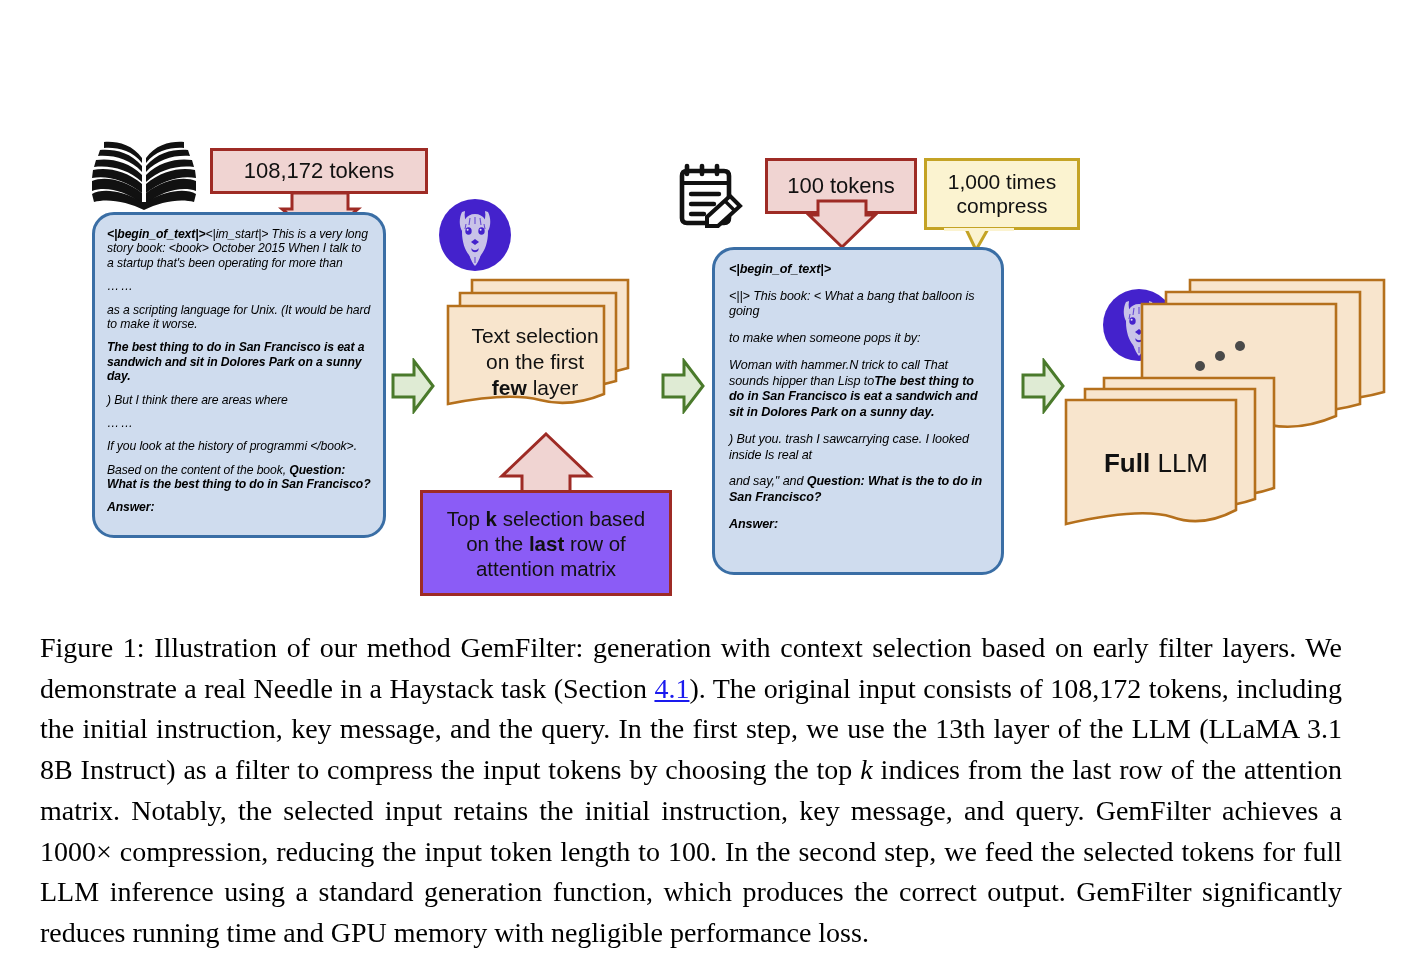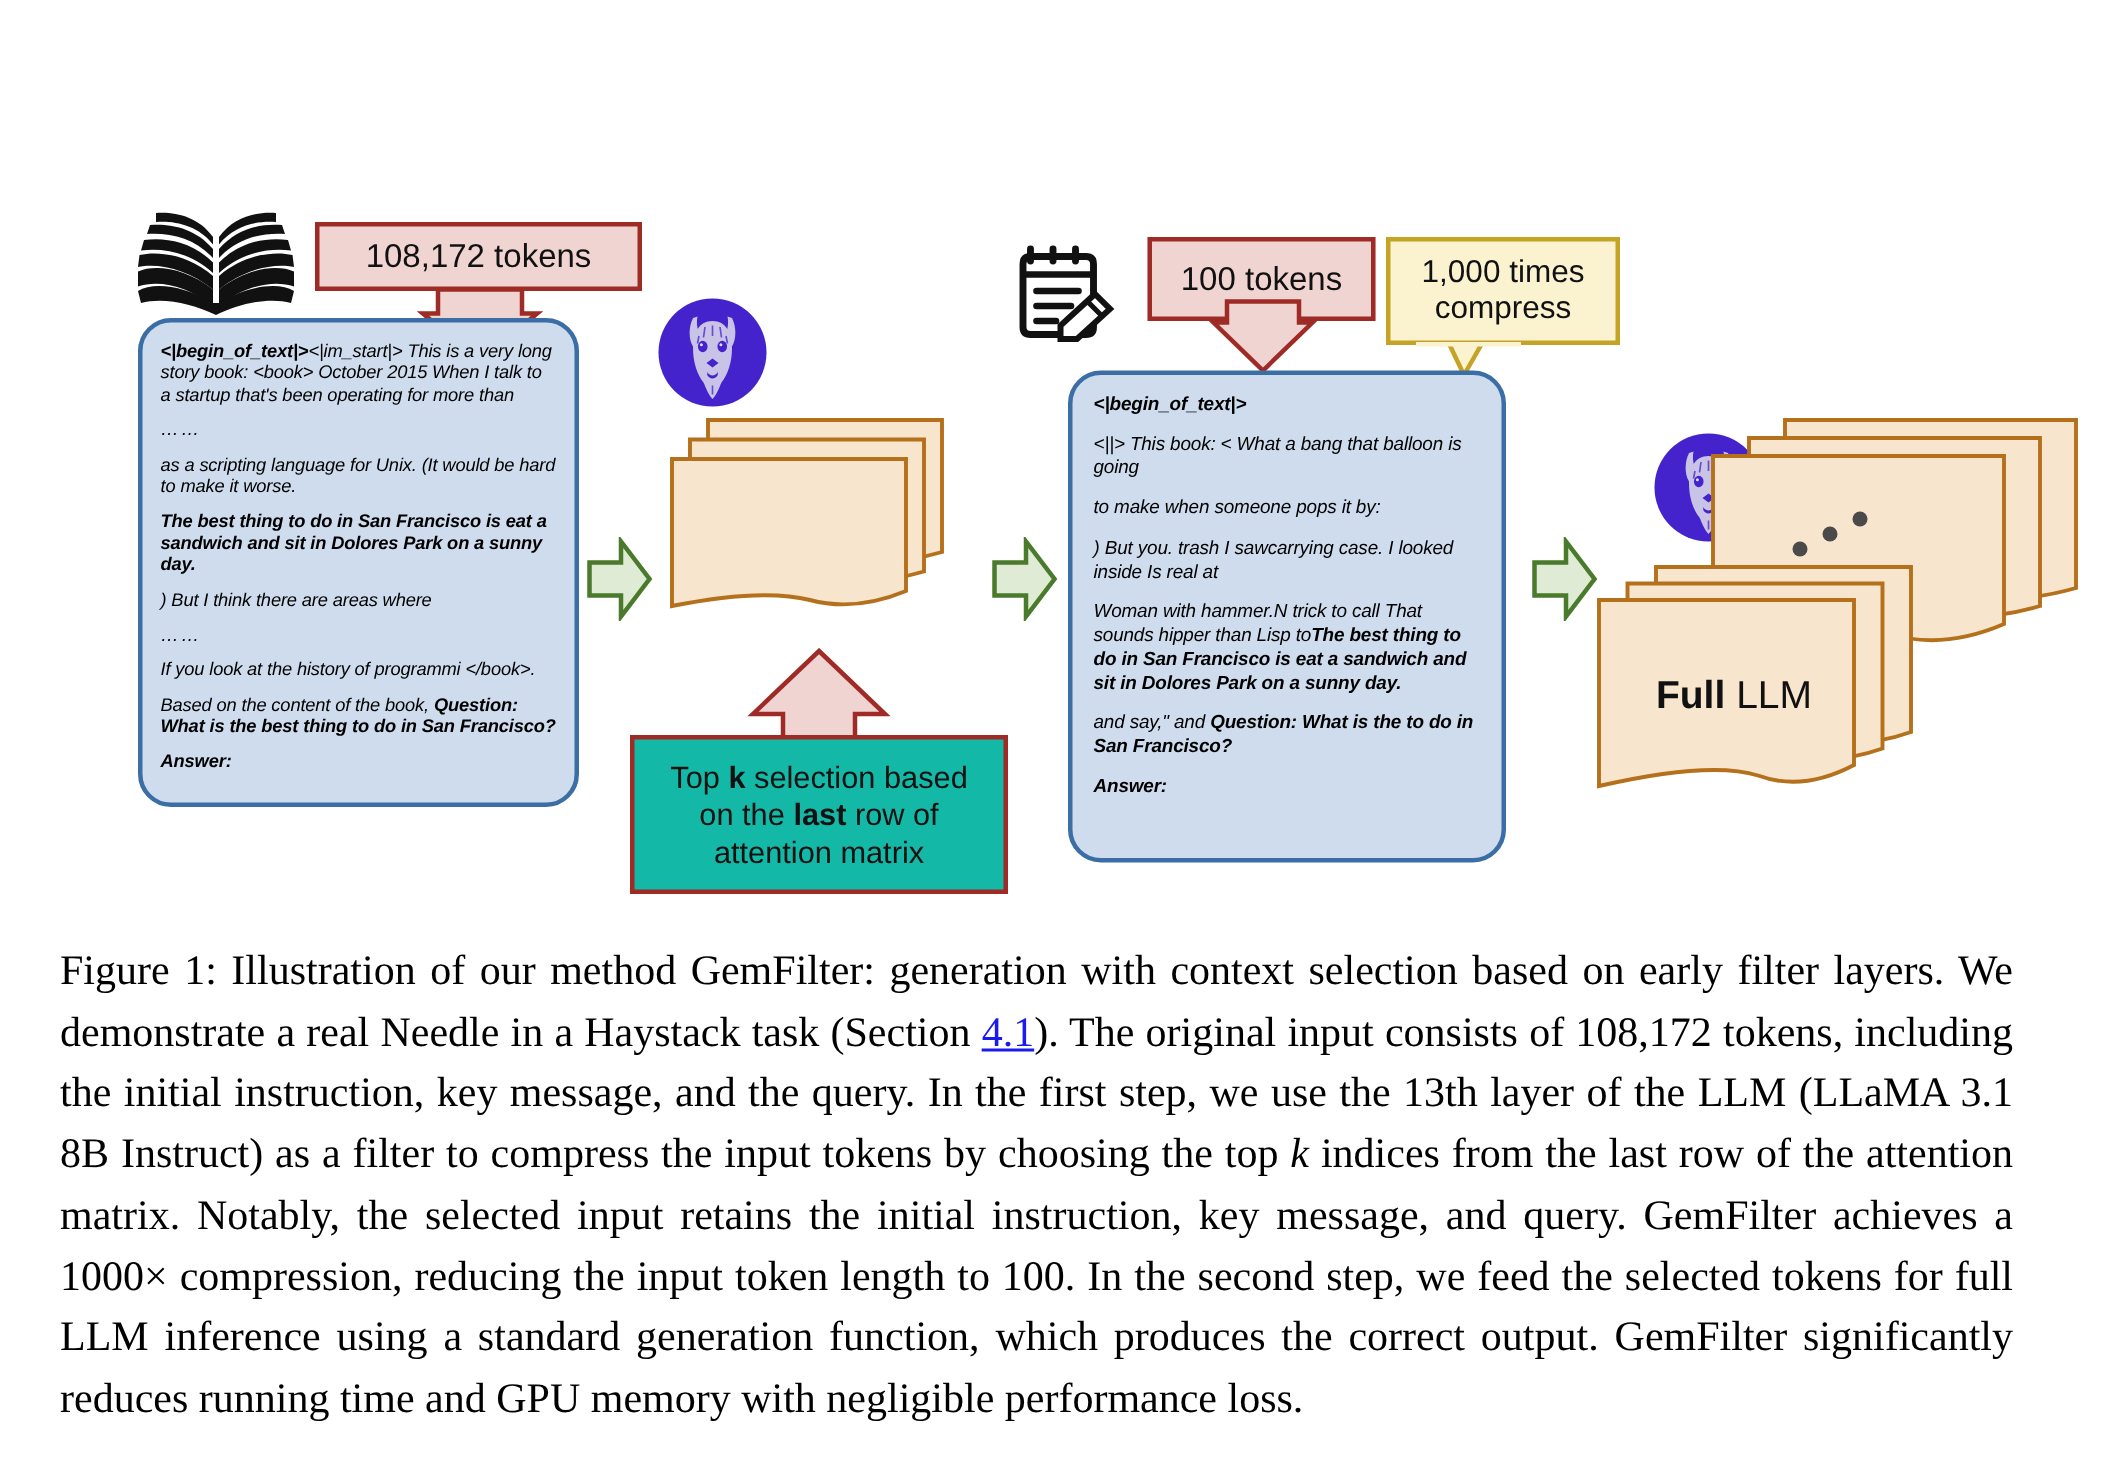--- a/index.html
+++ b/index.html
@@ -109,21 +109,21 @@
   }
   #fullllm-label {
     left: 1055px; top: 447px; width: 170px;
     font-size: 26px;
   }
 
   
   #topk-box {
     left: 404px; top: 490px;
     width: 252px; height: 106px;
-    background: #14b8a6;
+    background: #8b5cf6;
     border: 3px solid #9e2b25;
     box-sizing: border-box;
     display: flex; flex-direction: column;
     align-items: center; justify-content: center;
     font-family: "Liberation Sans", sans-serif;
     font-size: 20.5px;
     line-height: 1.22;
     color: #111;
     text-align: center;
   }
@@ -223,20 +223,25 @@
         <circle cx="42.6" cy="31.8" r="1.0"></circle>
       </g>
     </svg>
   </div>
 
   <svg class="abs stack" style="left:428px; top:276px;" width="190" height="148">
     <path d="M28 4 L184 4 L184 92 Q150 102 120 96 L28 96 Z" fill="#f8e5cd" stroke="#b5701c" stroke-width="2.6"></path>
     <path d="M16 17 L172 17 L172 105 Q138 115 108 109 L16 109 Z" fill="#f8e5cd" stroke="#b5701c" stroke-width="2.6"></path>
     <path d="M4 30 L160 30 L160 118 Q126 132 96 124 Q64 116 4 128 Z" fill="#f8e5cd" stroke="#b5701c" stroke-width="2.6"></path>
   </svg>
+  <div class="card-label" id="midcard-label">
+    <div>Text selection</div>
+    <div>on the first</div>
+    <div><b>few</b><span> layer</span></div>
+  </div>
 
   <svg class="abs" id="topk-arrow" width="96" height="62">
     <path d="M48 2 L92 44 L72 44 L72 60 L24 60 L24 44 L4 44 Z" fill="#f0d4d2" stroke="#9e2b25" stroke-width="3" stroke-linejoin="miter"></path>
   </svg>
   <div class="abs" id="topk-box">
     <div><span>Top </span><b>k</b><span> selection based</span></div>
     <div><span>on the </span><b>last</b><span> row of</span></div>
     <div>attention matrix</div>
   </div>
 
@@ -284,22 +289,22 @@
   </div>
   <svg class="abs" id="compress-tail" width="156" height="32">
     <path d="M20 1 L42 1 L52 22 L64 1 L90 1" fill="#fbf3d0" stroke="#c4a325" stroke-width="3" stroke-linejoin="miter"></path>
     <path d="M20 1 L90 1" stroke="#fbf3d0" stroke-width="4"></path>
   </svg>
 
   <div class="abs prompt-box" id="prompt-right">
     <p class="ptxt" id="R-r1"><b>&lt;|begin_of_text|&gt;</b></p>
     <p class="ptxt" id="R-r2"><span>&lt;||&gt; This book: &lt; What a bang that balloon is going</span></p>
     <p class="ptxt" id="R-r3"><span>to make when someone pops it by:</span></p>
+    <p class="ptxt" id="R-r4"><span>Woman with hammer.N trick to call That sounds hipper than Lisp to</span><b>The best thing to do in San Francisco is eat a sandwich and sit in Dolores Park on a sunny day.</b></p>
     <p class="ptxt" id="R-r5"><span>) But you. trash I sawcarrying case. I looked inside Is real at</span></p>
-    <p class="ptxt" id="R-r4"><span>Woman with hammer.N trick to call That sounds hipper than Lisp to</span><b>The best thing to do in San Francisco is eat a sandwich and sit in Dolores Park on a sunny day.</b></p>
     <p class="ptxt" id="R-r6"><span>and say," and </span><b>Question: What is the to do in San Francisco?</b></p>
     <p class="ptxt" id="R-r7"><b>Answer:</b></p>
   </div>
 
   <div class="abs llama-icon" id="llama-2">
     <svg viewBox="0 0 74 74" width="74" height="74">
       <circle cx="37" cy="37" r="36" fill="#4422cc"></circle>
       <g fill="#c9c3e8">
         <path d="M24 14 C21 20 21 28 24 33 L30 28 C27 23 26 18 27 13 Z"></path>
         <path d="M50 14 C53 20 53 28 50 33 L44 28 C47 23 48 18 47 13 Z"></path>

